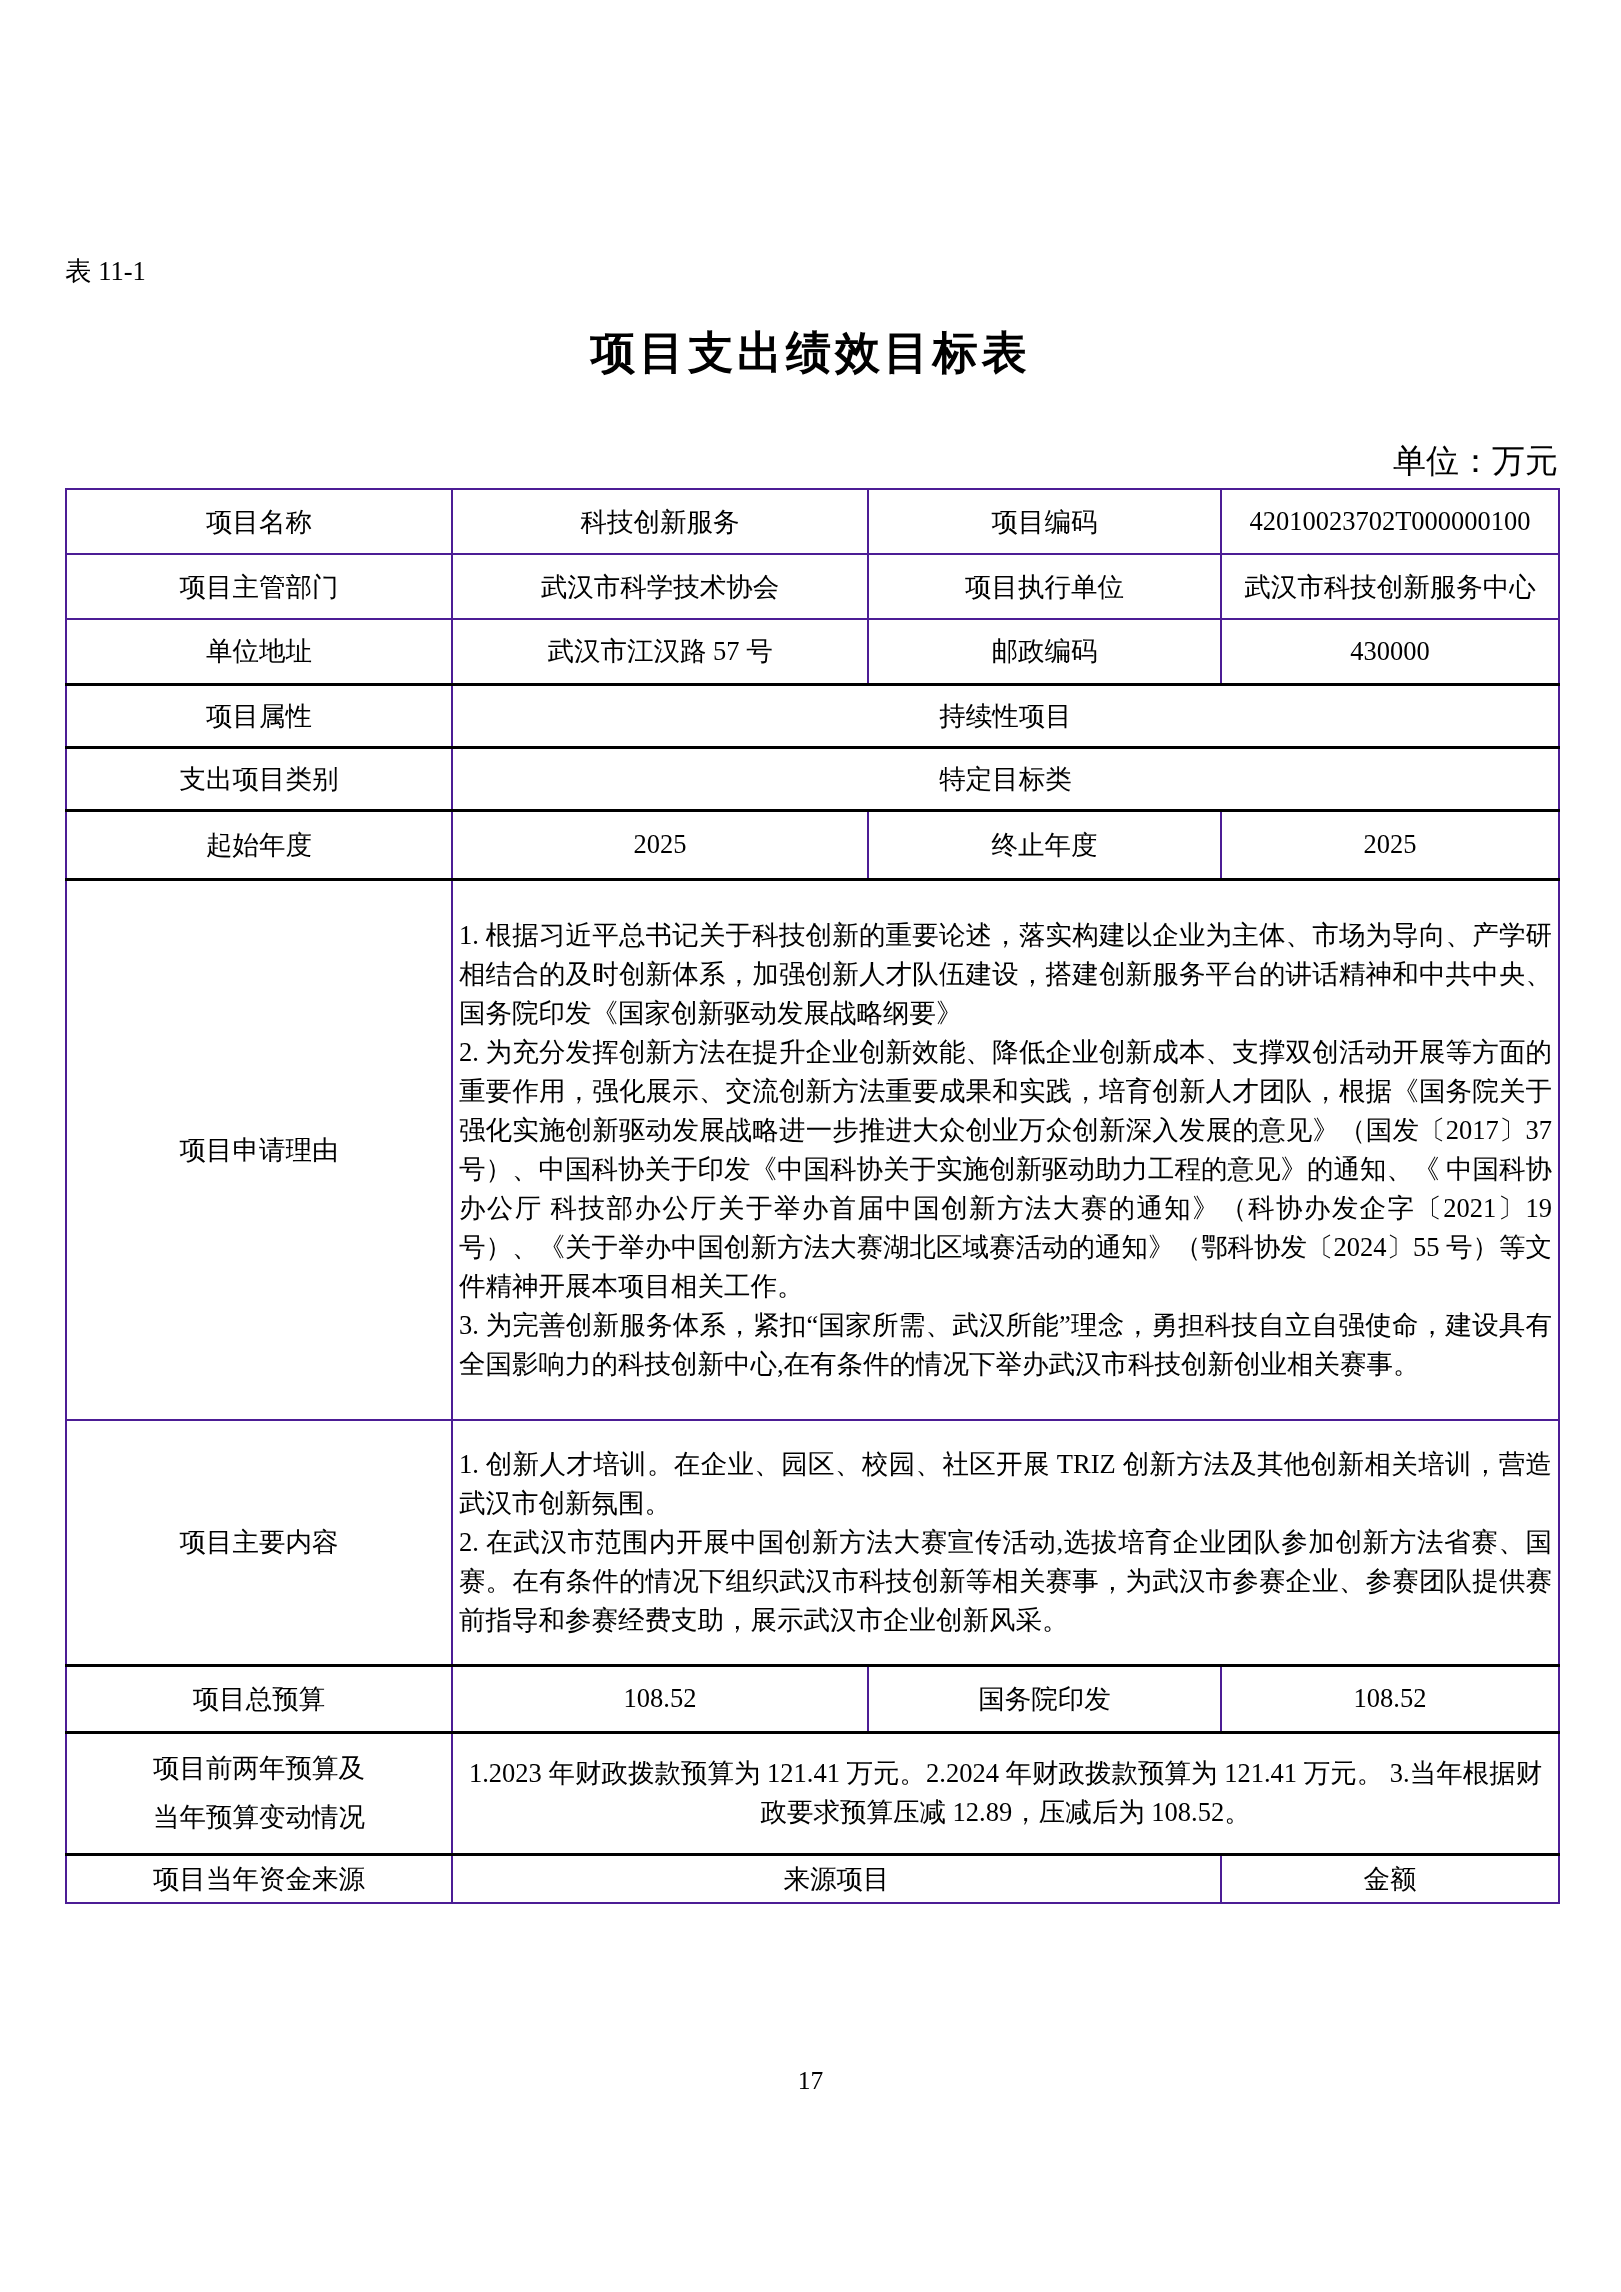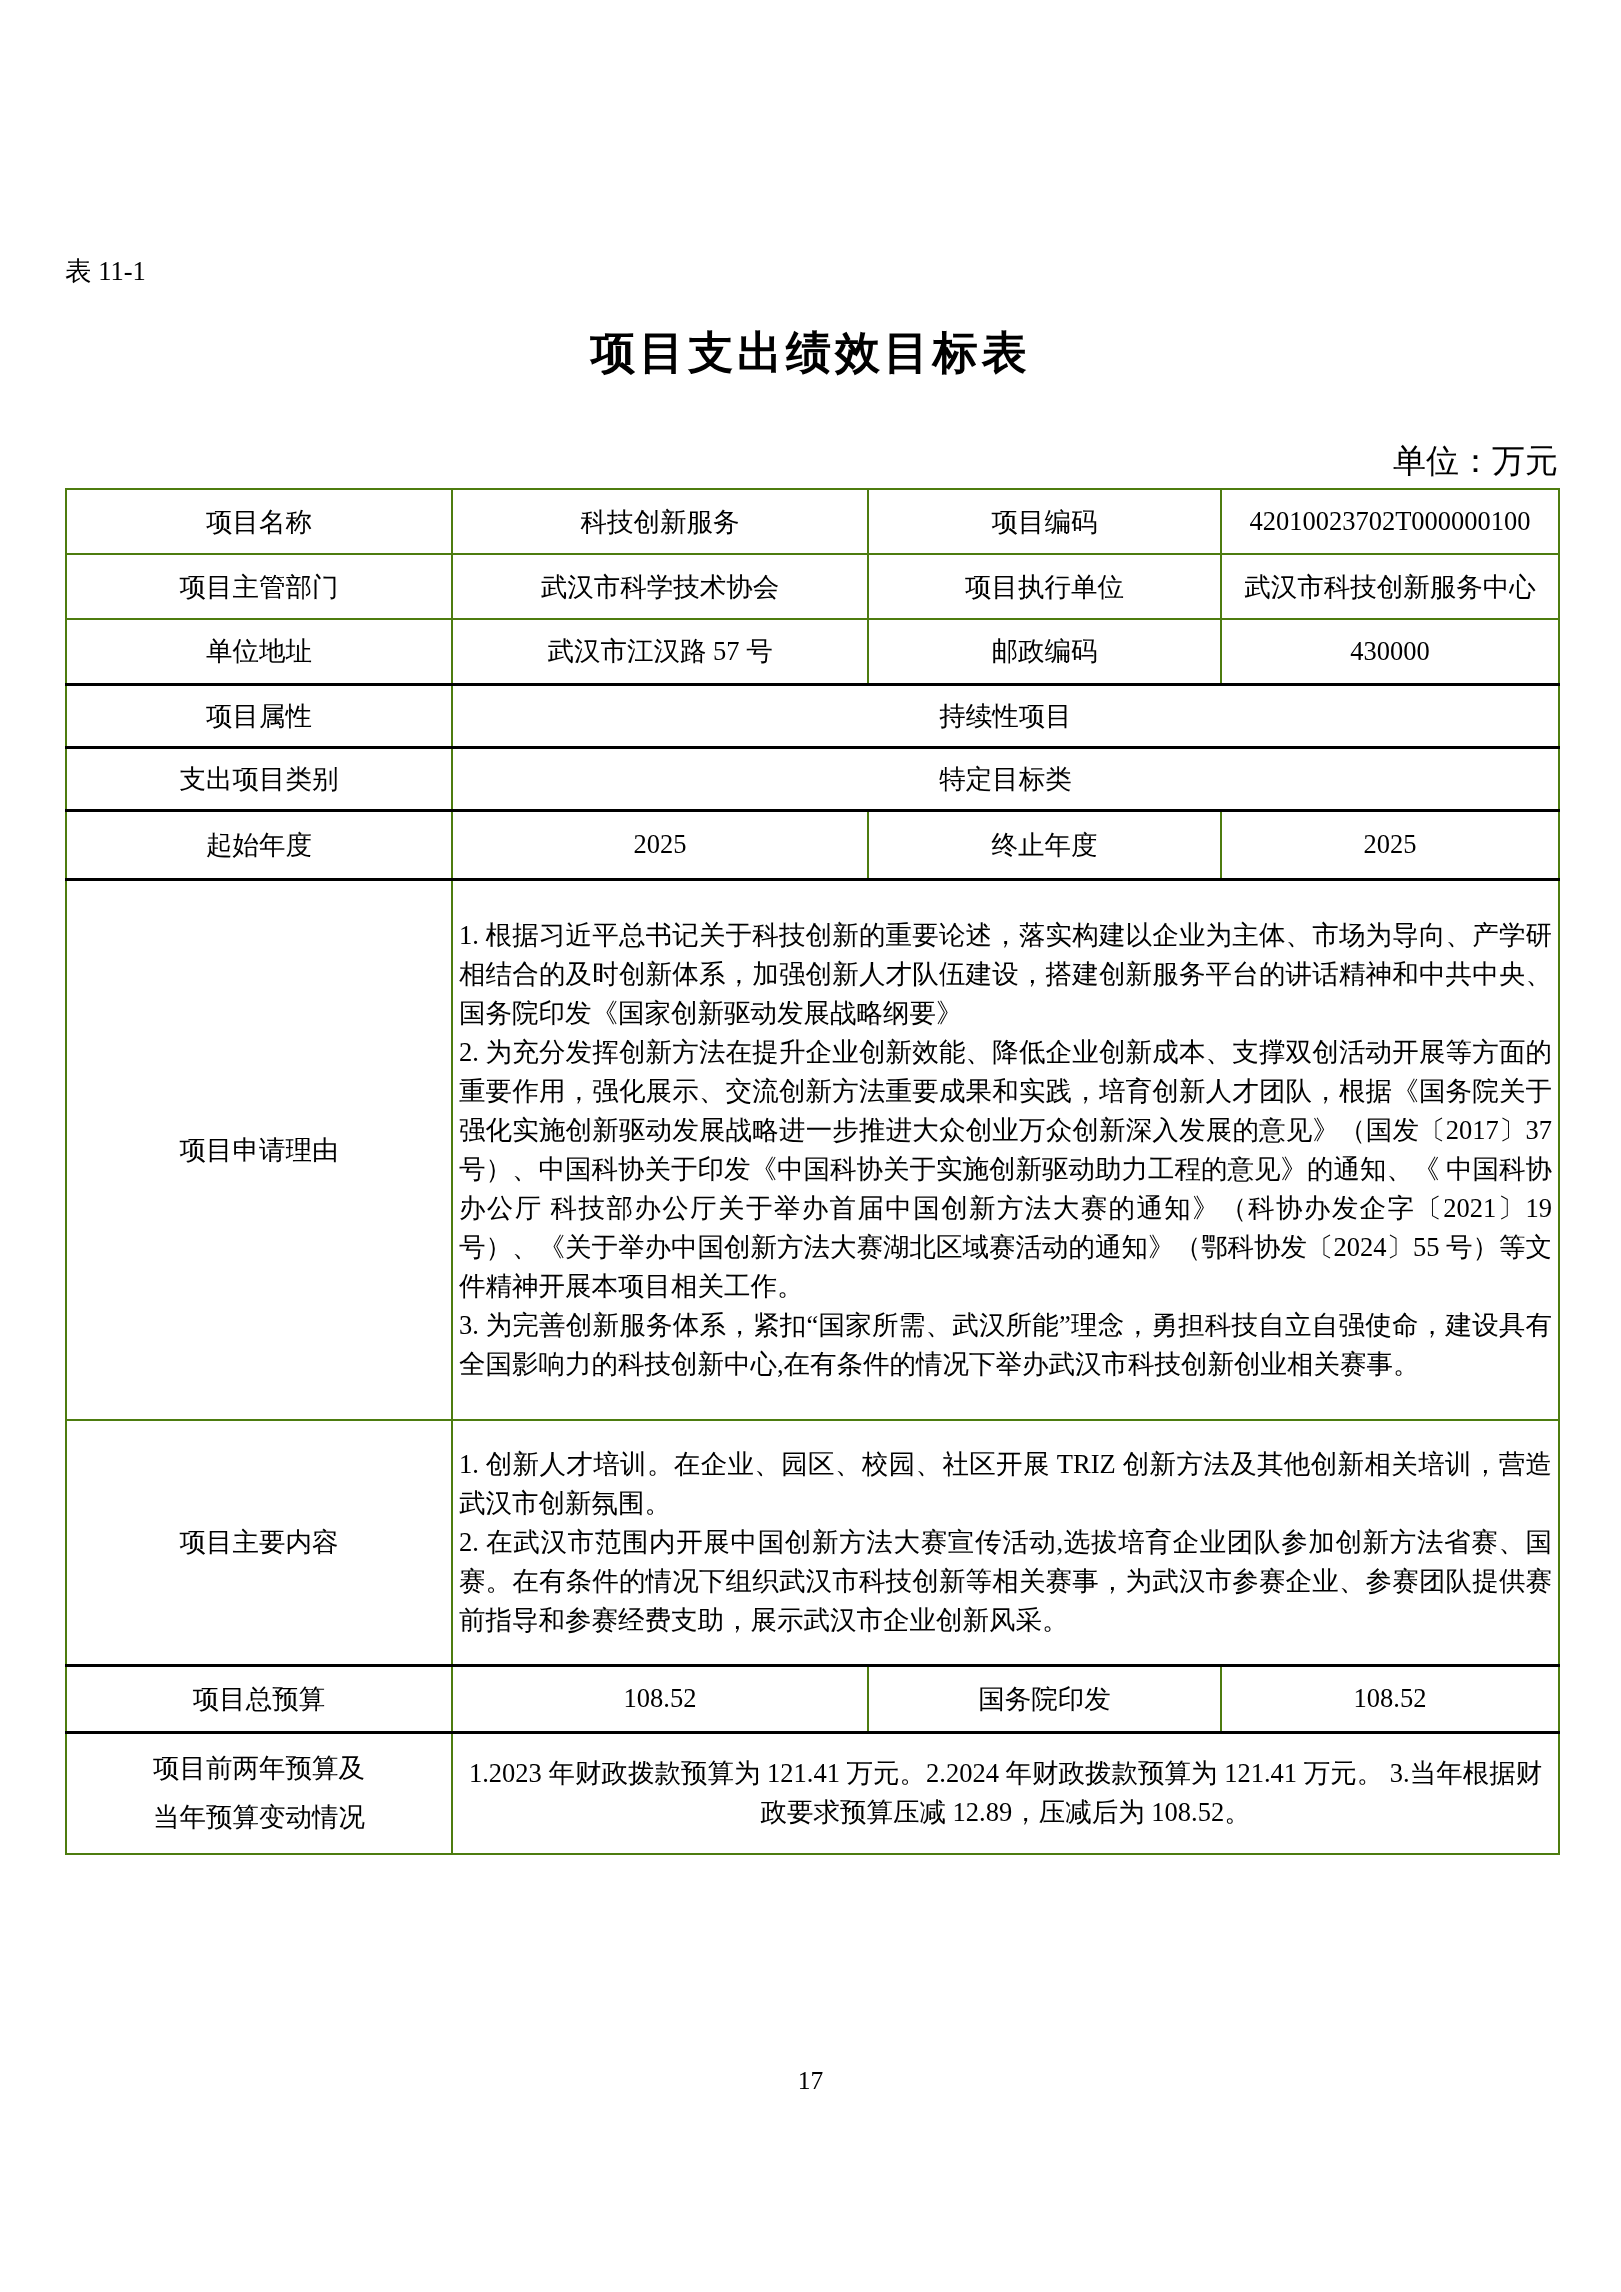--- a/index.html
+++ b/index.html
@@ -22,21 +22,21 @@
     position: absolute; left: 65px; top: 439px; width: 1493px;
     text-align: right; font-size: 33px;
   }
   table.main {
     position: absolute; left: 65px; top: 488px;
     width: 1493px;
     border-collapse: collapse;
     table-layout: fixed;
   }
   table.main td {
-    border: 2px solid #4d7c0f;
+    border: 2px solid #4c1d95;
     font-size: 26.5px;
     text-align: center;
     vertical-align: middle;
     padding: 3.9px 5.9px;
     overflow: hidden;
   }
   tr.bt td { border-top: 3.4px solid #000; }
   td.longtext {
     text-align: justify;
     vertical-align: top;
@@ -122,17 +122,22 @@
       <td>国务院印发</td>
       <td class="num">108.52</td>
     </tr>
     <tr class="bt" style="height:122px;">
       <td>
         <div class="label2">项目前两年预算及</div>
         <div class="label2">当年预算变动情况</div>
       </td>
       <td colspan="3" class="longtext" style="vertical-align:middle;">1.2023 年财政拨款预算为 121.41 万元。2.2024 年财政拨款预算为 121.41 万元。 3.当年根据财政要求预算压减 12.89，压减后为 108.52。</td>
     </tr>
+    <tr class="bt" style="height:49px;">
+      <td>项目当年资金来源</td>
+      <td colspan="2">来源项目</td>
+      <td>金额</td>
+    </tr>
   </tbody>
 </table>
 
 <div class="page-number">17</div>
 
 
 </body></html>

